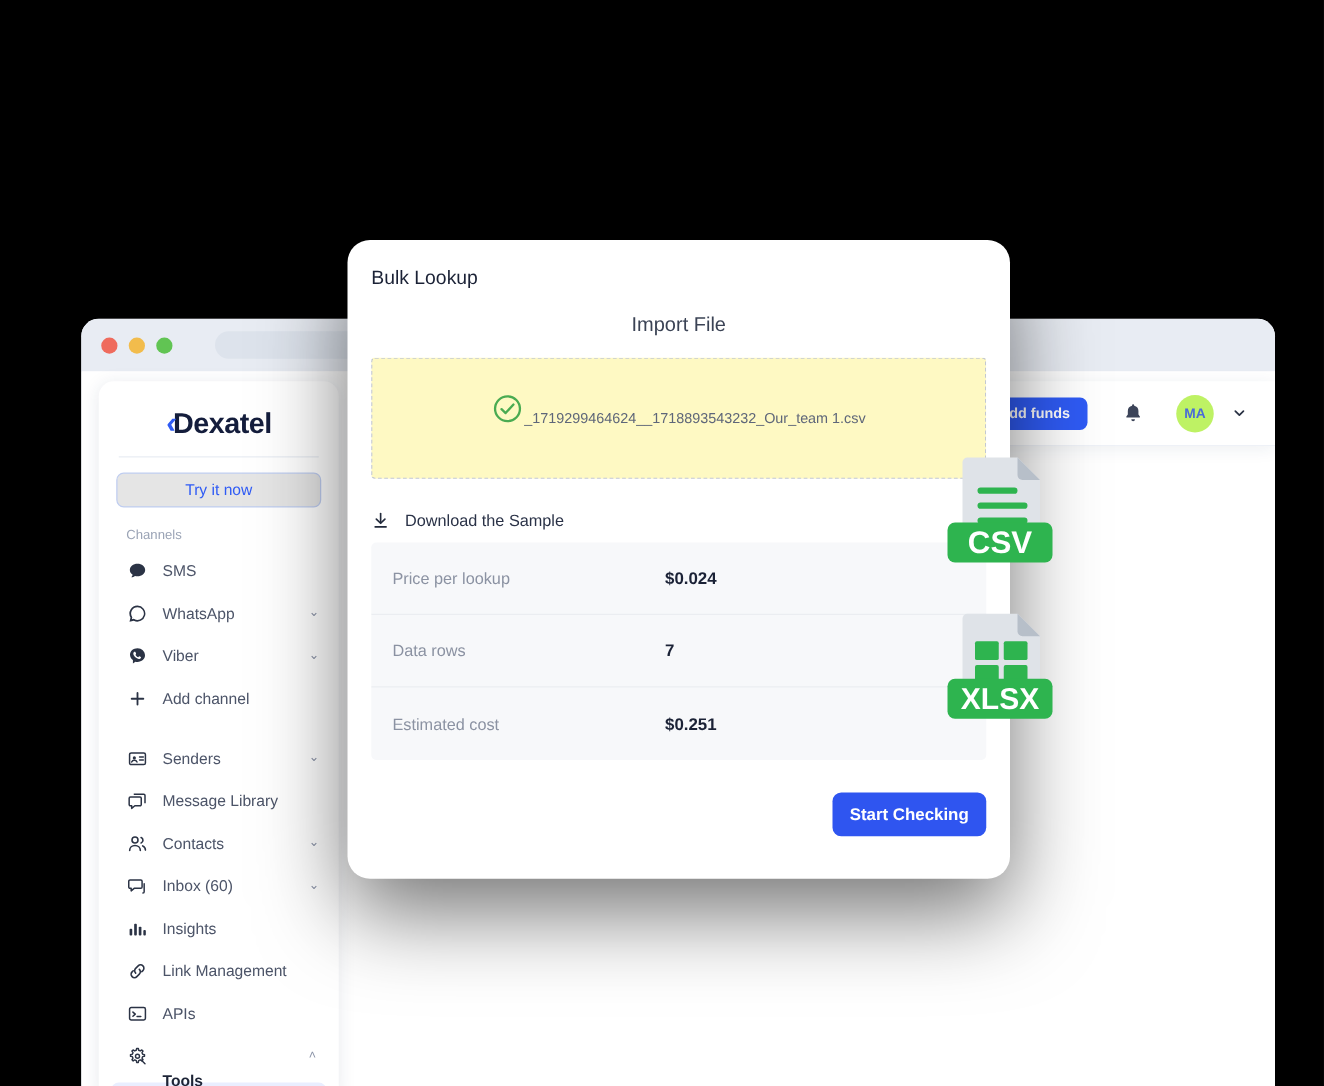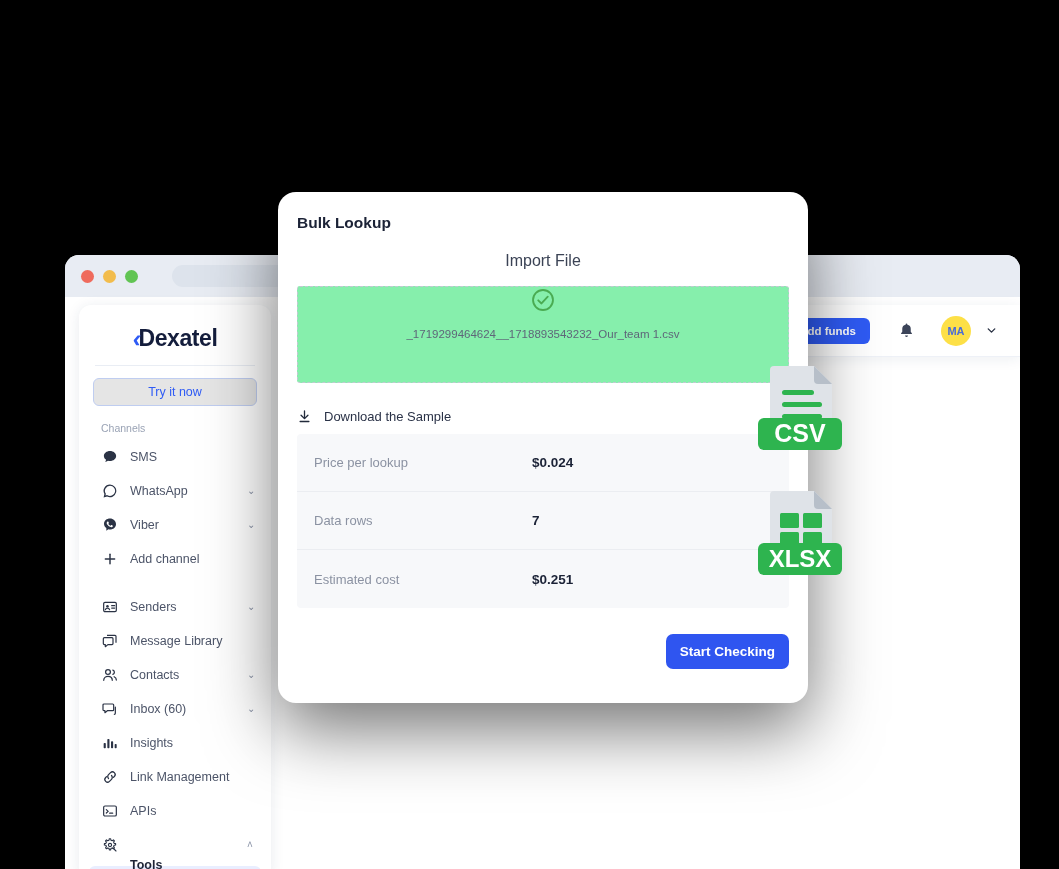--- a/index.html
+++ b/index.html
@@ -190,21 +190,21 @@
   #bell-icon-wrap {
     margin-left: 28px;
     color: #3c4459;
     cursor: pointer;
     display: inline-flex;
   }
   #user-avatar {
     margin-left: 26px;
     width: 30px; height: 30px;
     border-radius: 50%;
-    background: #fde047;
+    background: #bef264;
     color: #4a6bd8;
     font-size: 11px;
     font-weight: 600;
     display: flex;
     align-items: center;
     justify-content: center;
     cursor: pointer;
   }
   #user-chevron {
     margin-left: 14px;
@@ -222,42 +222,42 @@
     width: 530px;
     height: 511px;
     background: #ffffff;
     border-radius: 18px;
     box-shadow: 0 26px 70px rgba(0,0,0,0.55);
     padding: 22px 19px 0 19px;
   }
 
   #modal-title {
     font-size: 15.5px;
-    font-weight: 700;
+    font-weight: 400;
     color: #1b2236;
     margin-bottom: 20px;
   }
 
   #import-file-heading {
     text-align: center;
     font-size: 16px;
     color: #3b4355;
     font-weight: 400;
     margin-bottom: 16px;
   }
 
   #dropzone {
     height: 97px;
     border: 1.5px dashed #c3c8d2;
     border-radius: 3px;
-    background: #86efac;
-    display: flex;
-    flex-direction: column;
-    align-items: center;
-    justify-content: flex-start;
+    background: #fef9c3;
+    display: flex;
+    flex-direction: row;
+    align-items: center;
+    justify-content: center;
     cursor: pointer;
   }
   #upload-check-icon { margin-bottom: 11px; }
   #uploaded-filename {
     font-size: 11.5px;
     color: #5e6679;
   }
 
   #download-sample-row {
     display: flex;

